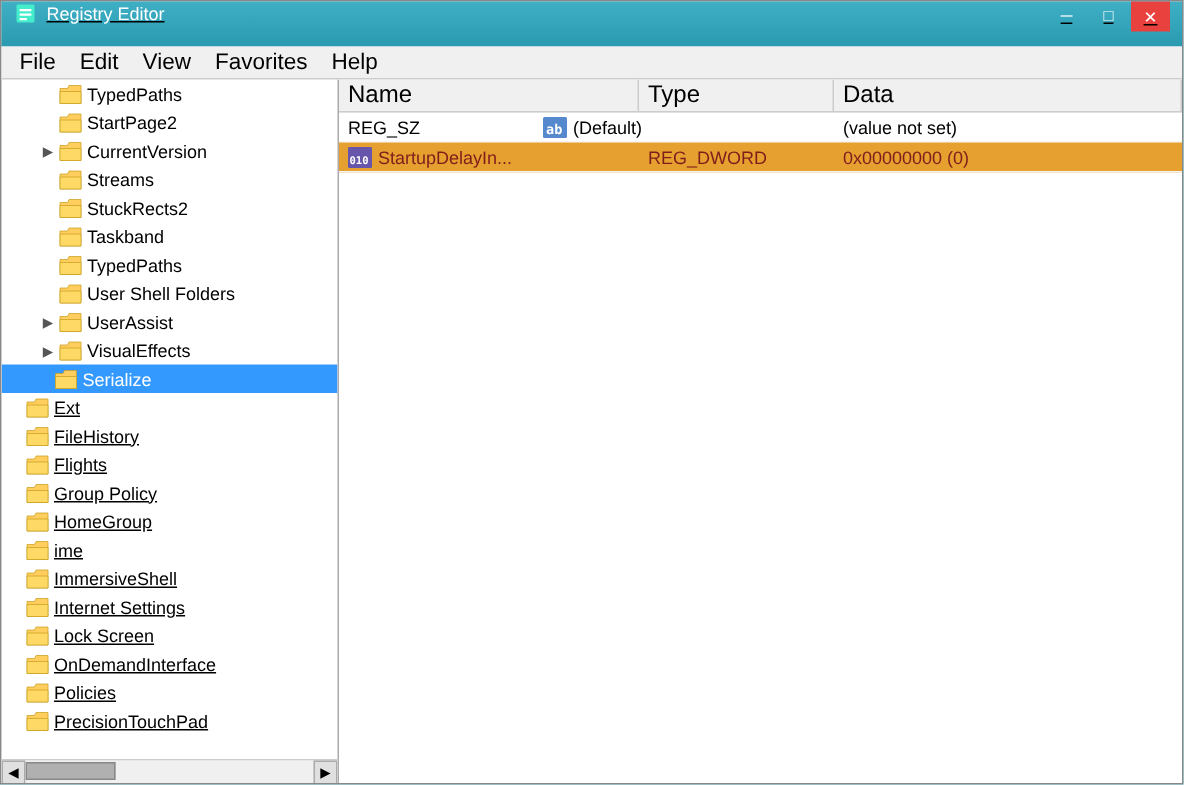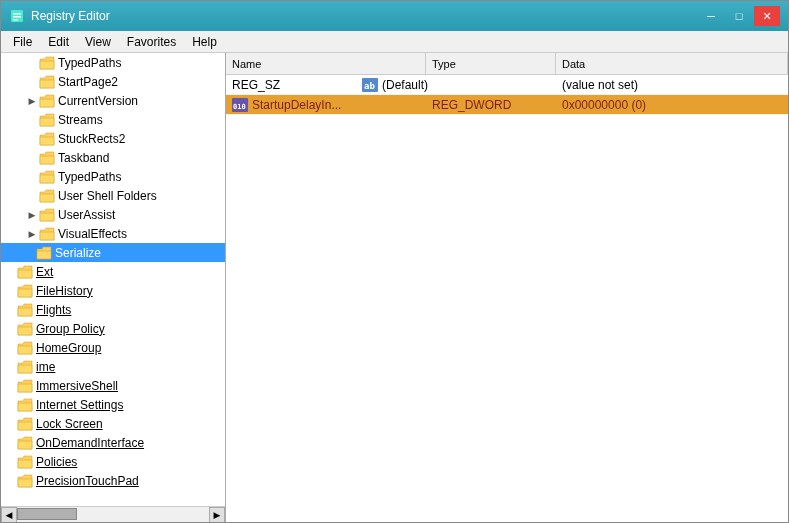--- a/index.html
+++ b/index.html
@@ -20,24 +20,25 @@
       border: 1px solid #888;
       display: flex;
       flex-direction: column;
     }
 
     
     .title-bar {
       background: linear-gradient(to bottom, #3eafc4, #2a9ab0);
       height: 30px;
       display: flex;
-      align-items: center;
+      align-items: flex-start;
       justify-content: space-between;
       padding: 0 8px;
       flex-shrink: 0;
+      text-decoration: underline;
     }
     .title-bar-left {
       display: flex;
       align-items: center;
       gap: 6px;
     }
     .title-bar-icon {
       width: 16px;
       height: 16px;
     }
@@ -73,21 +74,21 @@
       display: flex;
       align-items: center;
       padding: 0 4px;
       border-bottom: 1px solid #ccc;
       flex-shrink: 0;
     }
     .menu-item {
       padding: 2px 8px;
       cursor: pointer;
       color: #000;
-      font-size: 12px;
+      font-size: 15px;
     }
 
     
     .main-content {
       display: flex;
       flex: 1;
       overflow: hidden;
     }
 
     
@@ -149,21 +150,21 @@
       display: flex;
       background: #f0f0f0;
       border-bottom: 1px solid #ccc;
       height: 22px;
       flex-shrink: 0;
     }
     .col-header {
       display: flex;
       align-items: center;
       padding: 0 6px;
-      font-size: 11px;
+      font-size: 16px;
       font-weight: normal;
       border-right: 1px solid #ccc;
       cursor: pointer;
       user-select: none;
     }
     .col-name { width: 200px; }
     .col-type { width: 130px; }
     .col-data { flex: 1; }
 
     

